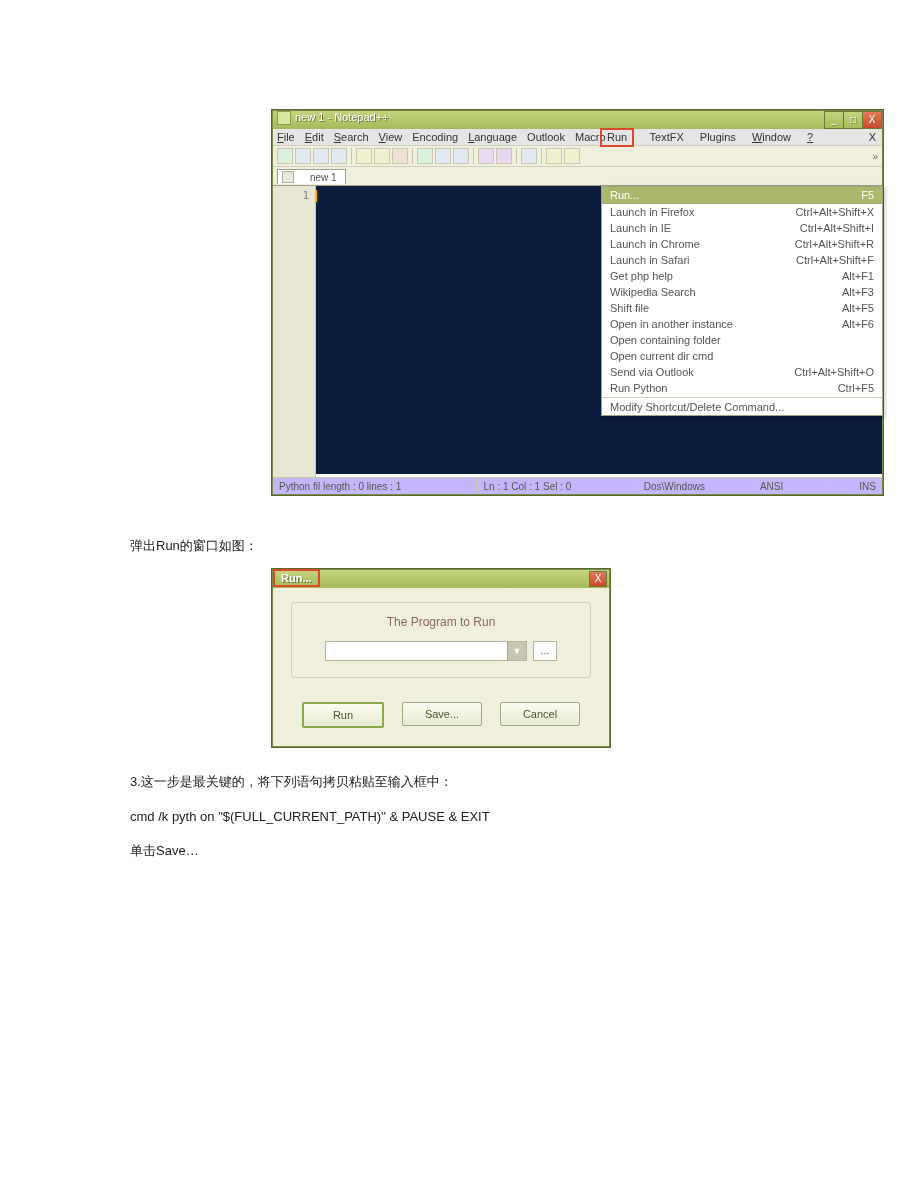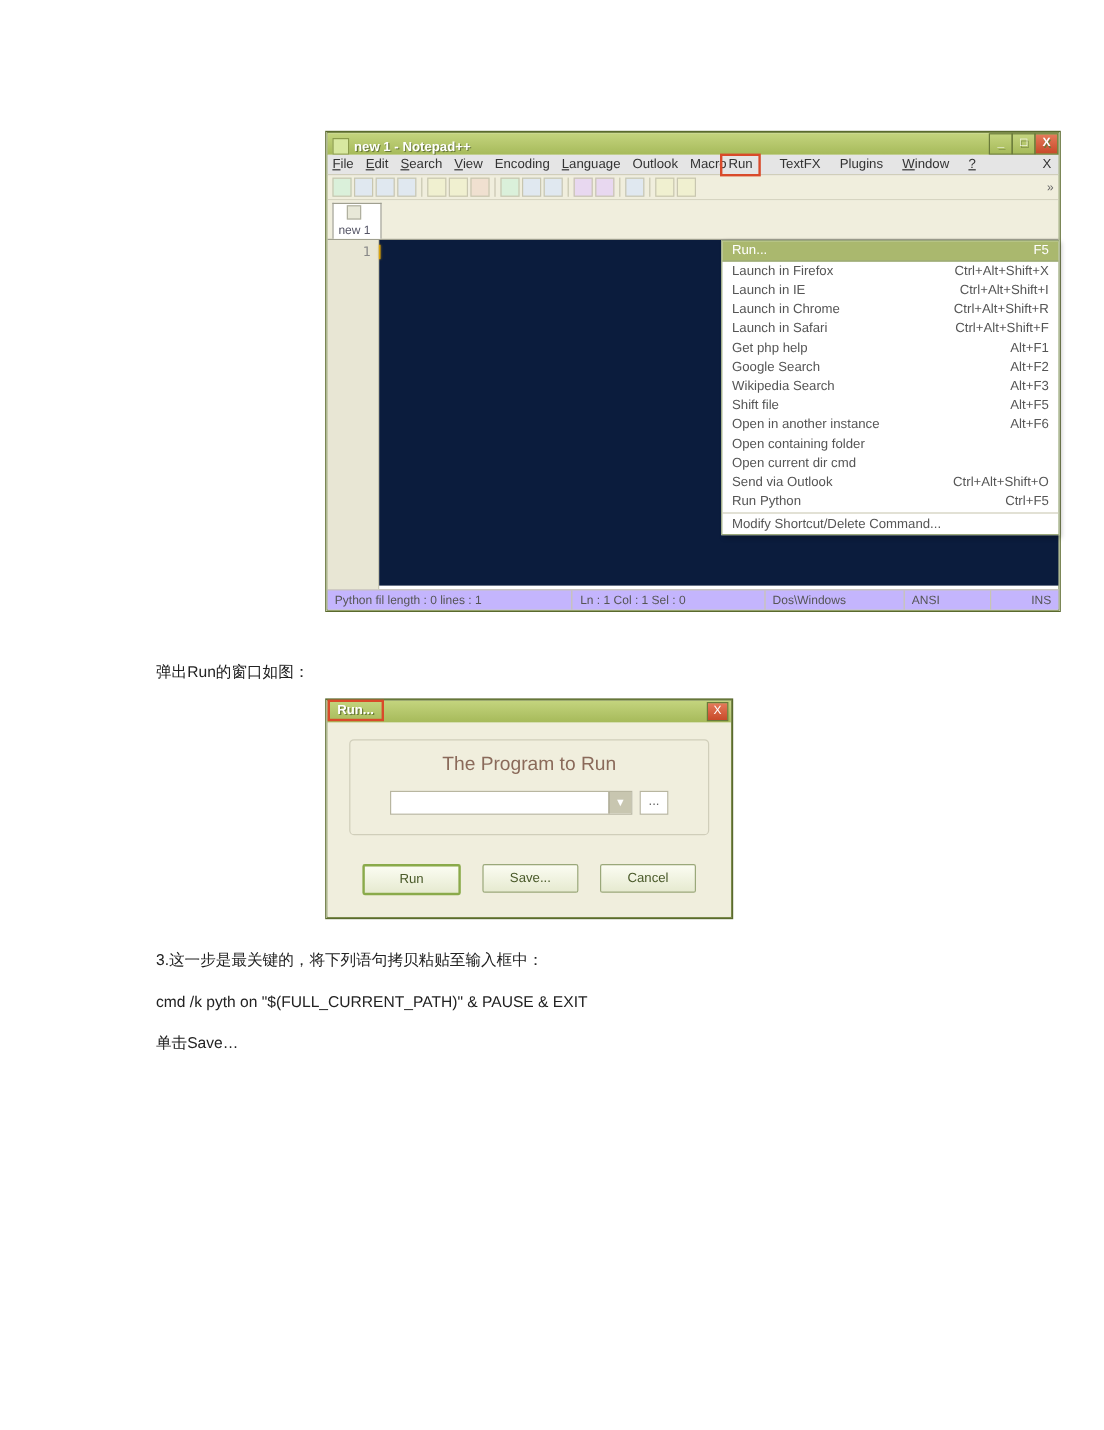--- a/index.html
+++ b/index.html
@@ -1,39 +1,39 @@
 <!DOCTYPE html>
 <html><head>
 <meta charset="utf-8">
 <style>
 html,body{margin:0;padding:0;background:#fff;font-family:Tahoma,Arial,sans-serif;font-size:11px;color:#333;}
 .page{width:920px;margin:0 auto;padding:110px 0 0 0;}
 .shot{margin:0 0 0 272px;}
 .win{width:609px;border:1px solid #7b8a4a;box-shadow:0 0 0 1px #5a6a2e;position:relative;}
-.titlebar{height:18px;background:linear-gradient(#c4d47e,#a6ba5a);display:flex;align-items:flex-end;padding:0 0 0 4px;color:#fff;font-weight:bold;text-shadow:1px 1px 0 #6a7a3a;font-size:11px;}
+.titlebar{height:18px;background:linear-gradient(#c4d47e,#a6ba5a);display:flex;align-items:flex-start;padding:0 0 0 4px;color:#fff;font-weight:normal;text-shadow:1px 1px 0 #6a7a3a;font-size:11px;}
 .titlebar .tb-icon{width:12px;height:12px;background:#d8e8a0;border:1px solid #8a9a4a;margin-right:4px;}
 .win-btns{position:absolute;right:0;top:0;display:flex;}
 .win-btn{width:18px;height:16px;font-size:10px;line-height:15px;text-align:center;border:1px solid #6a7a3a;margin-left:-1px;}
 .wb-min,.wb-max{background:linear-gradient(#c4d47e,#a6ba5a);color:#fff;}
 .wb-close{background:linear-gradient(#e57a5a,#c84a2a);color:#fff;}
 .menubar{background:#e5e5e5;border-bottom:1px solid #d0ceba;padding:2px 4px;display:flex;gap:10px;position:relative;}
 .menubar span{color:#333;}
 .u{text-decoration:underline;}
 .runbox{position:absolute;left:327px;top:-1px;border:2px solid #d94a2a;padding:1px 5px 2px 5px;z-index:3;}
 .menubar .after-run{margin-left:34px;}
 .rest{display:flex;gap:16px;}
 .xbtn{position:absolute;right:6px;top:2px;color:#888;}
 .toolbar{background:#f0eedd;border-bottom:1px solid #d0ceba;height:20px;display:flex;align-items:center;padding:0 4px;gap:2px;}
 .tbico{width:14px;height:14px;border:1px solid #c8c6b0;background:#fff;}
 .tbico.b1{background:#daf0da;} .tbico.b2{background:#e0e8f0;} .tbico.b3{background:#f0f0d0;}
 .tbico.b4{background:#f0e0d0;} .tbico.b5{background:#e8d8f0;}
 .sep{width:1px;height:16px;background:#c8c6b0;margin:0 2px;}
 .tool-arrow{margin-left:auto;font-size:10px;color:#666;}
 .tabs{background:#f0eedd;padding:2px 0 0 4px;border-bottom:1px solid #a0a090;}
-.tab{display:inline-flex;align-items:center;background:#fff;border:1px solid #a0a090;border-bottom:none;padding:1px 8px 1px 4px;font-size:10px;color:#556;gap:4px;flex-direction:column;}
+.tab{display:inline-flex;align-items:center;background:#fff;border:1px solid #a0a090;border-bottom:none;padding:1px 8px 1px 4px;font-size:10px;color:#556;gap:16px;}
 .tab-dot{width:10px;height:10px;background:#e8e8d8;border:1px solid #b0b0a0;}
 .body-row{display:flex;position:relative;}
 .gutter{width:36px;background:#e8e6d4;border-right:1px solid #c8c6b0;color:#888;font-family:monospace;font-size:11px;padding:3px 6px 0 0;text-align:right;height:288px;}
 .editor{flex:1;background:#0b1c3d;height:288px;position:relative;}
 .cursor{position:absolute;left:0;top:4px;width:1px;height:12px;background:#f0b000;box-shadow:0 0 2px #f0b000;}
 .dropdown{position:absolute;left:328px;top:0;width:280px;background:#fff;border:1px solid #9aa87a;box-shadow:2px 2px 4px rgba(0,0,0,.25);z-index:2;}
 .dd-hl{background:#aab86e;color:#fff;padding:2px 8px;display:flex;justify-content:space-between;border-bottom:1px solid #9aa87a;}
 .dd-sep{border-top:1px solid #d0ceba;margin:1px 0;}
 .dd-item{padding:2px 8px;display:flex;justify-content:space-between;color:#555;text-align:center;}
 .statusbar{background:#c4b5fd;border-top:1px solid #c8c6b0;height:16px;display:flex;align-items:center;font-size:10px;color:#555;}
@@ -41,21 +41,21 @@
 .sb1{flex:1.3;} .sb2{flex:1;} .sb3{flex:.7;} .sb4{flex:.4;} .sb5{flex:.3;justify-content:flex-end;border-right:none;}
 
 .body-text{font-family:Arial,"Microsoft YaHei",sans-serif;font-size:13px;color:#222;margin:42px 0 14px 130px;}
 .dlg-wrap{margin-left:272px;}
 .dlg{width:336px;border:1px solid #7b8a4a;box-shadow:0 0 0 1px #5a6a2e;}
 .dlg-title{height:18px;background:linear-gradient(#c4d47e,#a6ba5a);position:relative;}
 .dlg-title-box{position:absolute;left:0;top:-1px;border:2px solid #d94a2a;padding:1px 6px;color:#fff;font-weight:bold;text-shadow:1px 1px 0 #6a7a3a;font-size:11px;}
 .dlg-close{position:absolute;right:2px;top:1px;width:16px;height:14px;background:linear-gradient(#e57a5a,#c84a2a);color:#fff;font-size:10px;line-height:13px;text-align:center;border:1px solid #6a7a3a;}
 .dlg-body{background:#f0eedd;padding:14px 18px 18px 18px;}
 .fieldset{border:1px solid #d0ceba;border-radius:4px;padding:8px 12px 16px 12px;}
-.legend{text-align:center;color:#8a6a5a;font-size:16px;padding:4px 0 12px 0;}
+.legend{text-align:center;color:#8a6a5a;font-size:12px;padding:4px 0 12px 0;}
 .input-row{display:flex;gap:6px;justify-content:center;align-items:center;}
 .combo{width:200px;height:18px;border:1px solid #b8b6a0;background:#fff;display:flex;}
 .combo-in{flex:1;}
 .combo-btn{width:18px;background:#c8c6b0;border-left:1px solid #a8a690;display:flex;align-items:center;justify-content:center;color:#fff;font-size:9px;}
 .browse{width:22px;height:18px;border:1px solid #b8b6a0;background:#fff;text-align:center;line-height:16px;color:#666;}
 .dlg-btns{display:flex;justify-content:center;gap:18px;margin-top:24px;}
 .btn{width:78px;height:22px;border:1px solid #9aa87a;background:linear-gradient(#fbfcf2,#e6ead0);color:#4a5a2a;font-size:11px;display:flex;align-items:center;justify-content:center;border-radius:2px;}
 .btn.primary{border:2px solid #8aaa4a;}
 
 .p{font-family:Arial,"Microsoft YaHei",sans-serif;font-size:13px;color:#222;margin:26px 0 0 130px;}
@@ -156,24 +156,20 @@
               </div>
               <div class="dd-item">
                 <span>Launch in Safari</span>
                 <span>Ctrl+Alt+Shift+F</span>
               </div>
               <div class="dd-item">
                 <span>Get php help</span>
                 <span>Alt+F1</span>
               </div>
               <div class="dd-item">
-                <span>Google Search</span>
-                <span>Alt+F2</span>
-              </div>
-              <div class="dd-item">
                 <span>Wikipedia Search</span>
                 <span>Alt+F3</span>
               </div>
               <div class="dd-item">
                 <span>Shift file</span>
                 <span>Alt+F5</span>
               </div>
               <div class="dd-item">
                 <span>Open in another instance</span>
                 <span>Alt+F6</span>

